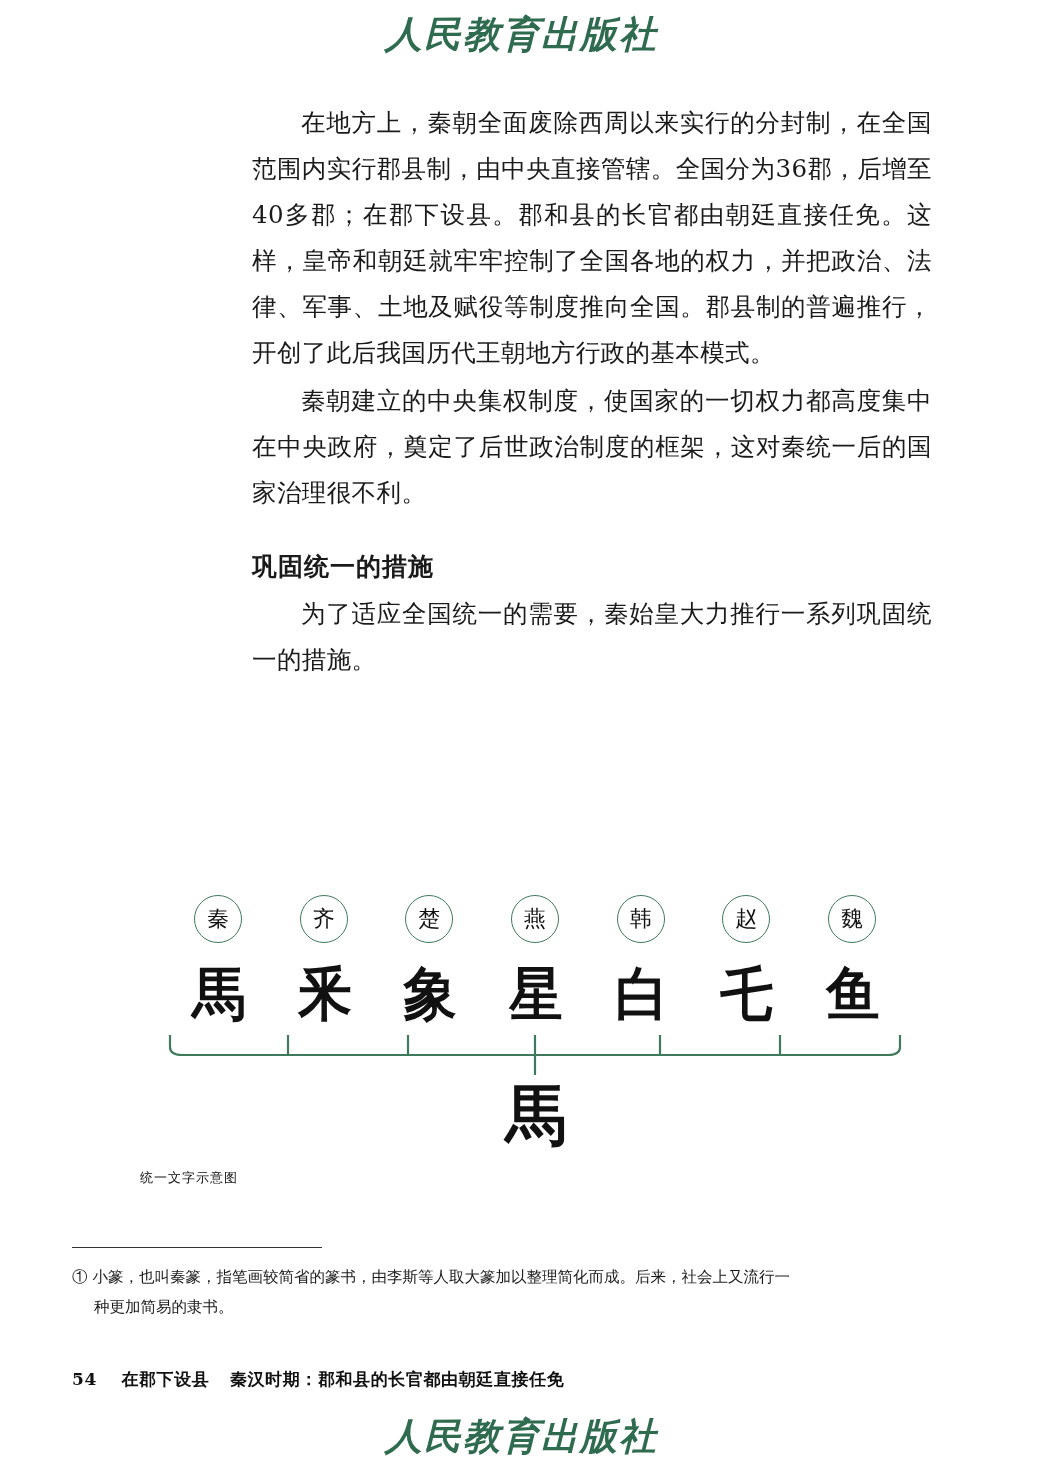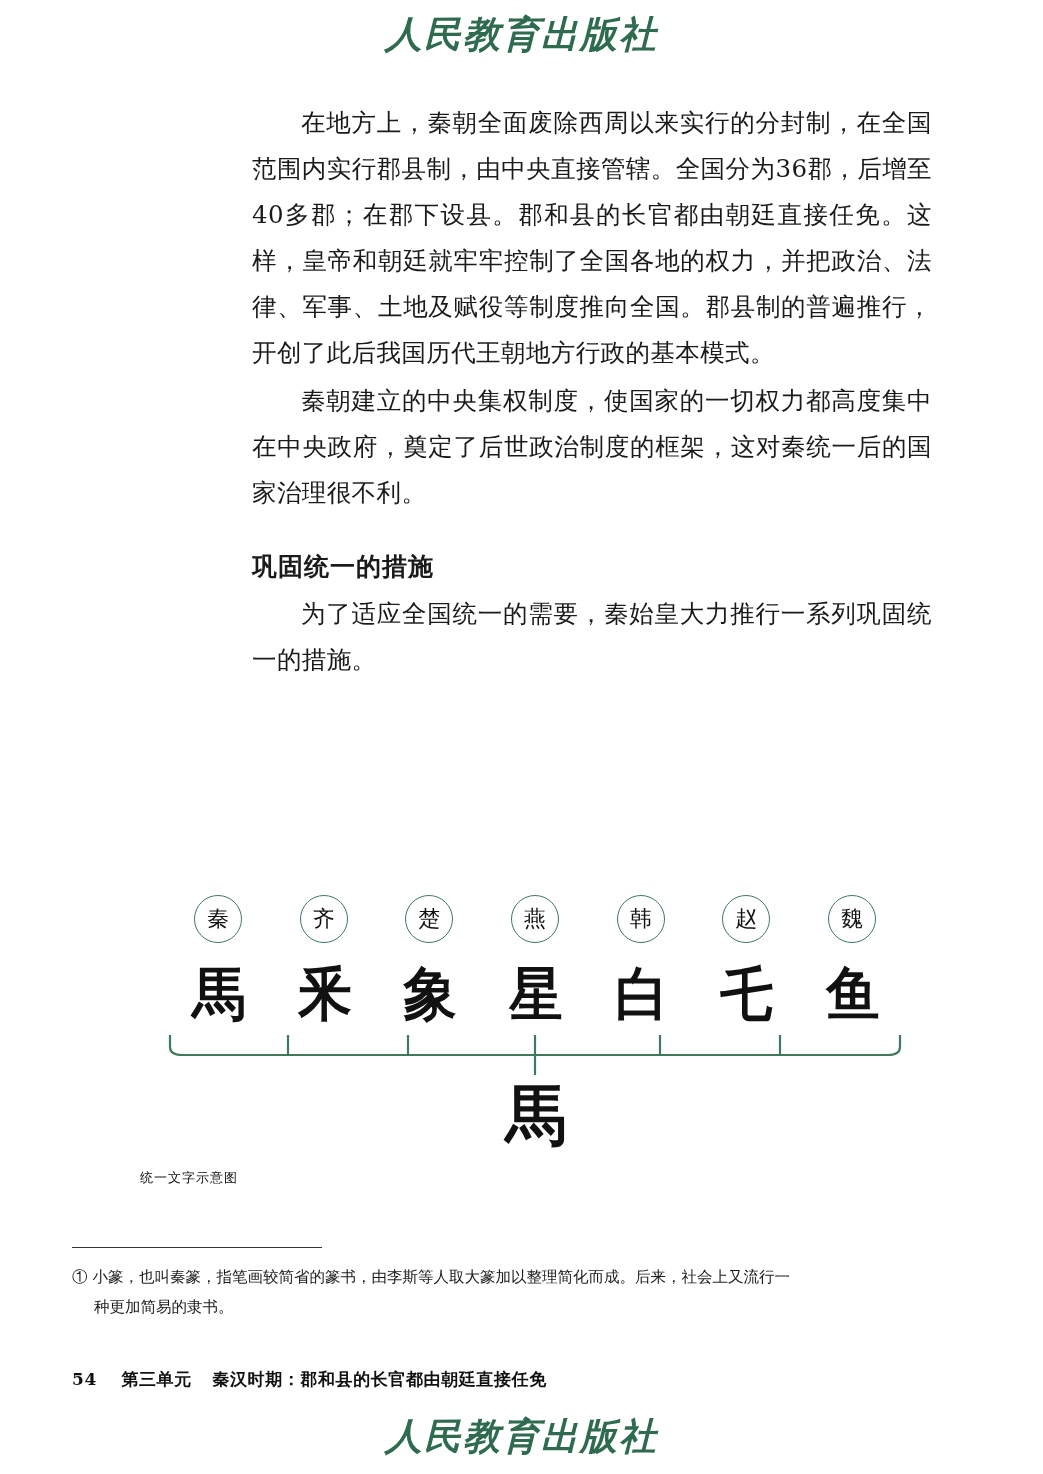--- a/index.html
+++ b/index.html
@@ -240,19 +240,19 @@
 
   <div class="footnote-rule"></div>
 
   <div class="footnote">
     <div class="fn-line1">① 小篆，也叫秦篆，指笔画较简省的篆书，由李斯等人取大篆加以整理简化而成。后来，社会上又流行一</div>
     <div class="fn-line2">种更加简易的隶书。</div>
   </div>
 
   <div class="page-footer">
     <span class="pagenum">54</span>
-    <span class="unit">第三单元</span>
+    <span class="unit">在郡下设县</span>
     <span class="unit-title">秦汉时期：郡和县的长官都由朝廷直接任免</span>
   </div>
 
   <div class="publisher-mark publisher-bottom">人民教育出版社</div>
 
 </div>
 
 </body></html>

